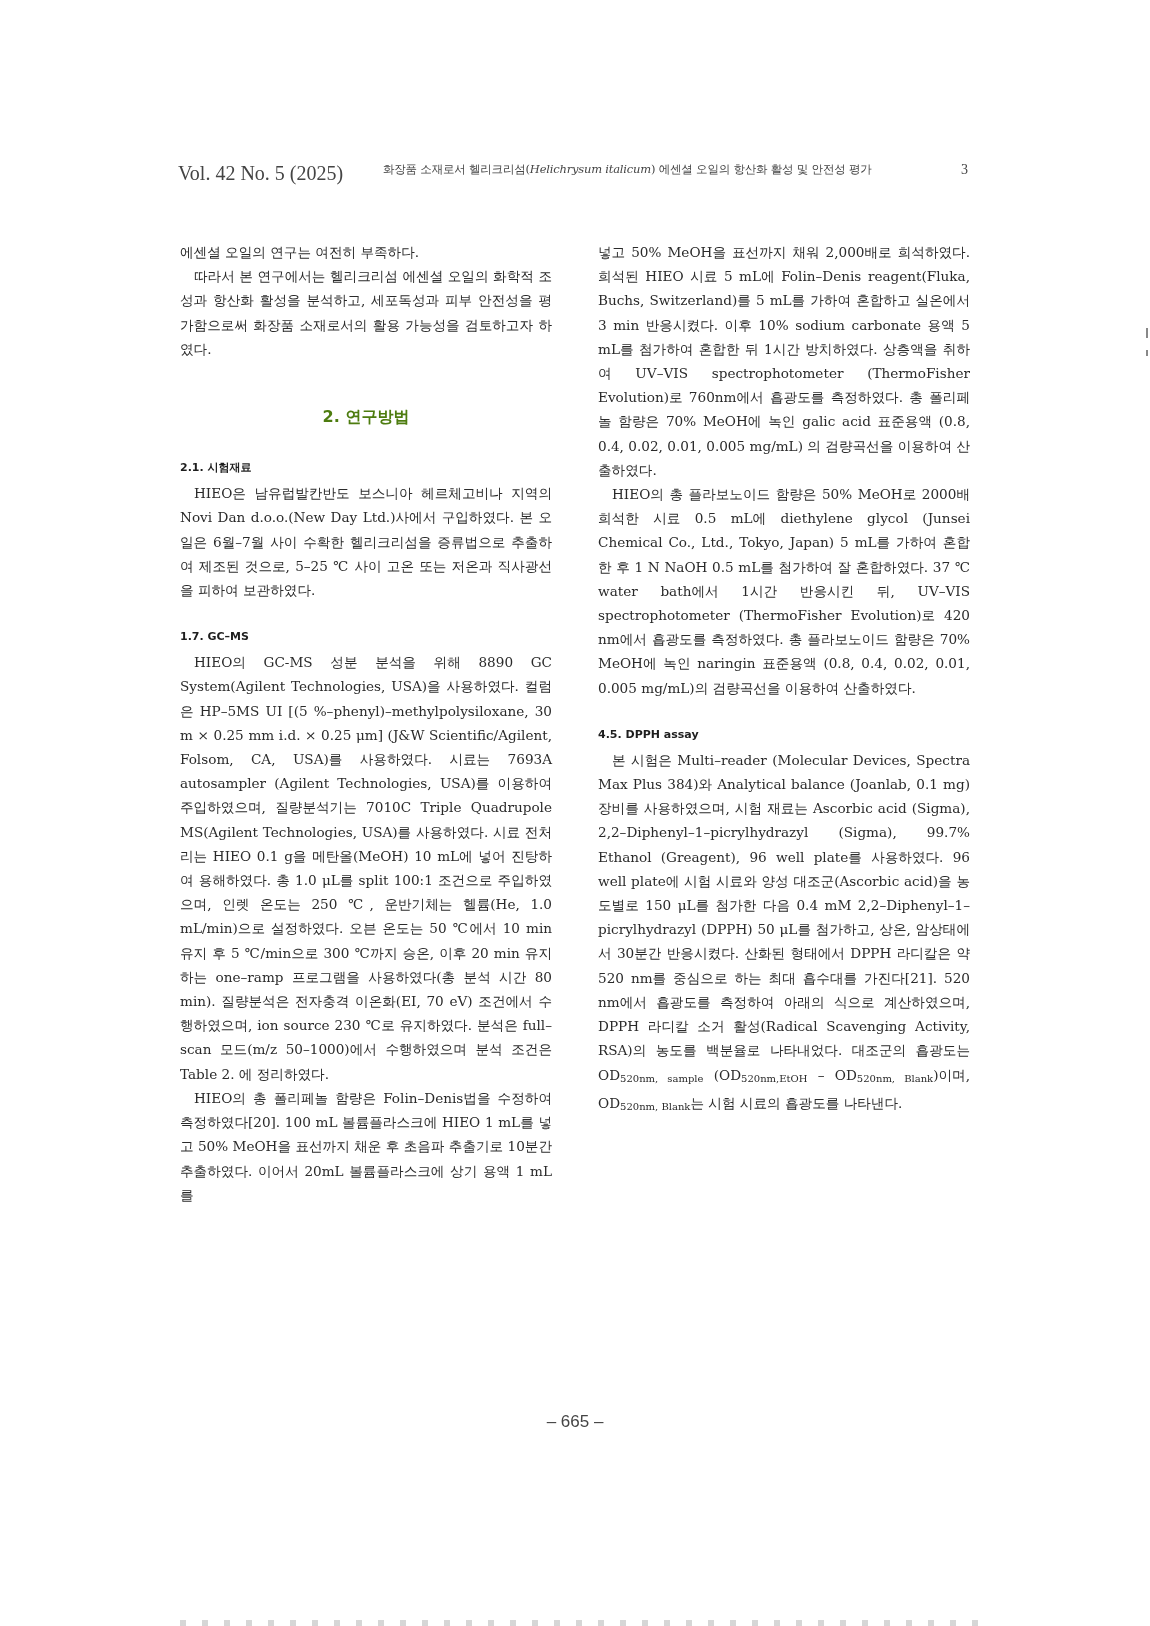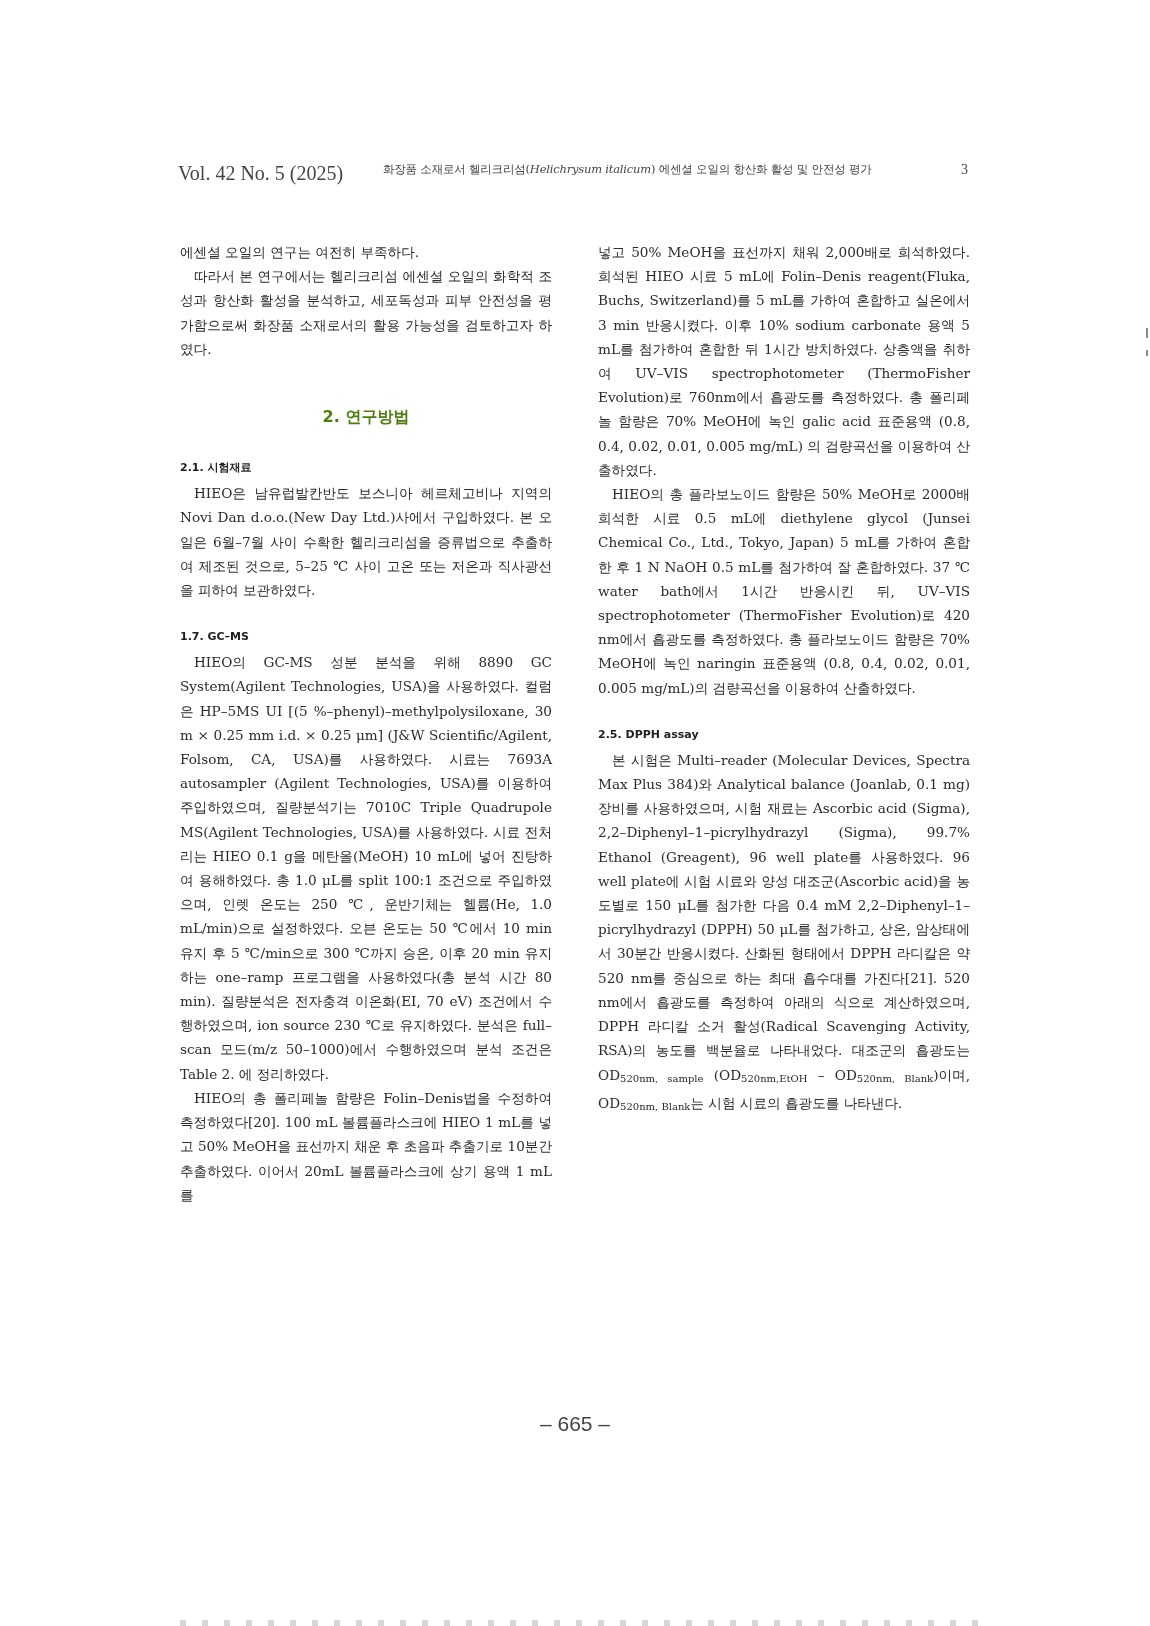--- a/index.html
+++ b/index.html
@@ -17,21 +17,21 @@
   .col.right { left:598px; }
   .col p { margin:0; text-indent:0; }
   .col p.ind { text-indent:14px; }
   .sec-title { font-family:"DejaVu Sans","Liberation Sans",sans-serif; font-weight:bold;
                font-size:16px; text-align:center; margin:44px 0 28px 0; color:#4d7c0f; }
   .sub-title { font-family:"DejaVu Sans","Liberation Sans",sans-serif; font-weight:bold;
                font-size:11px; margin:24px 0 2px 0; color:#1e1e1e; line-height:22px; }
   .sub-title.first { margin-top:0; }
   sub.small { font-size:10px; vertical-align:-2px; }
   .footer { position:absolute; top:1412px; left:0; width:1150px; text-align:center;
-            font-family:"Liberation Sans",sans-serif; font-size:21px; color:#444; }
+            font-family:"Liberation Sans",sans-serif; font-size:17px; color:#444; }
   .edge-mark { position:absolute; left:1146px; top:328px; width:2px; height:10px; background:#888; }
   .edge-mark.b { top:350px; height:6px; }
   .bottom-bleed { position:absolute; top:1620px; left:180px; width:800px; height:6px;
                   background:repeating-linear-gradient(90deg,#bbb 0 6px,transparent 6px 22px); opacity:.6; }
 </style>
 </head>
 <body>
 
 <div class="header">
   <span class="vol">Vol. 42 No. 5 (2025)</span>
@@ -52,21 +52,21 @@
   <p class="ind">HIEO의 GC-MS 성분 분석을 위해 8890 GC System(Agilent Technologies, USA)을 사용하였다. 컬럼은 HP–5MS UI [(5 %–phenyl)–methylpolysiloxane, 30 m × 0.25 mm i.d. × 0.25 μm] (J&amp;W Scientific/Agilent, Folsom, CA, USA)를 사용하였다. 시료는 7693A autosampler (Agilent Technologies, USA)를 이용하여 주입하였으며, 질량분석기는 7010C Triple Quadrupole MS(Agilent Technologies, USA)를 사용하였다. 시료 전처리는 HIEO 0.1 g을 메탄올(MeOH) 10 mL에 넣어 진탕하여 용해하였다. 총 1.0 μL를 split 100:1 조건으로 주입하였으며, 인렛 온도는 250 ℃, 운반기체는 헬륨(He, 1.0 mL/min)으로 설정하였다. 오븐 온도는 50 ℃에서 10 min 유지 후 5 ℃/min으로 300 ℃까지 승온, 이후 20 min 유지하는 one–ramp 프로그램을 사용하였다(총 분석 시간 80 min). 질량분석은 전자충격 이온화(EI, 70 eV) 조건에서 수행하였으며, ion source 230 ℃로 유지하였다. 분석은 full–scan 모드(m/z 50–1000)에서 수행하였으며 분석 조건은 Table 2. 에 정리하였다.</p>
 
   <p class="ind">HIEO의 총 폴리페놀 함량은 Folin–Denis법을 수정하여 측정하였다[20]. 100 mL 볼륨플라스크에 HIEO 1 mL를 넣고 50% MeOH을 표선까지 채운 후 초음파 추출기로 10분간 추출하였다. 이어서 20mL 볼륨플라스크에 상기 용액 1 mL를</p>
 </div>
 
 <div class="col right">
   <p>넣고 50% MeOH을 표선까지 채워 2,000배로 희석하였다. 희석된 HIEO 시료 5 mL에 Folin–Denis reagent(Fluka, Buchs, Switzerland)를 5 mL를 가하여 혼합하고 실온에서 3 min 반응시켰다. 이후 10% sodium carbonate 용액 5 mL를 첨가하여 혼합한 뒤 1시간 방치하였다. 상층액을 취하여 UV–VIS spectrophotometer (ThermoFisher Evolution)로 760nm에서 흡광도를 측정하였다. 총 폴리페놀 함량은 70% MeOH에 녹인 galic acid 표준용액 (0.8, 0.4, 0.02, 0.01, 0.005 mg/mL) 의 검량곡선을 이용하여 산출하였다.</p>
 
   <p class="ind">HIEO의 총 플라보노이드 함량은 50% MeOH로 2000배 희석한 시료 0.5 mL에 diethylene glycol (Junsei Chemical Co., Ltd., Tokyo, Japan) 5 mL를 가하여 혼합한 후 1 N NaOH 0.5 mL를 첨가하여 잘 혼합하였다. 37 ℃ water bath에서 1시간 반응시킨 뒤, UV–VIS spectrophotometer (ThermoFisher Evolution)로 420 nm에서 흡광도를 측정하였다. 총 플라보노이드 함량은 70% MeOH에 녹인 naringin 표준용액 (0.8, 0.4, 0.02, 0.01, 0.005 mg/mL)의 검량곡선을 이용하여 산출하였다.</p>
 
-  <div class="sub-title">2.5. DPPH assay</div>
+  <div class="sub-title">4.5. DPPH assay</div>
   <p class="ind"><span>본 시험은 Multi–reader (Molecular Devices, Spectra Max Plus 384)와 Analytical balance (Joanlab, 0.1 mg) 장비를 사용하였으며, 시험 재료는 Ascorbic acid (Sigma), 2,2–Diphenyl–1–picrylhydrazyl (Sigma), 99.7% Ethanol (Greagent), 96 well plate를 사용하였다. 96 well plate에 시험 시료와 양성 대조군(Ascorbic acid)을 농도별로 150 μL를 첨가한 다음 0.4 mM 2,2–Diphenyl–1–picrylhydrazyl (DPPH) 50 μL를 첨가하고, 상온, 암상태에서 30분간 반응시켰다. 산화된 형태에서 DPPH 라디칼은 약 520 nm를 중심으로 하는 최대 흡수대를 가진다[21]. 520 nm에서 흡광도를 측정하여 아래의 식으로 계산하였으며, DPPH 라디칼 소거 활성(Radical Scavenging Activity, RSA)의 농도를 백분율로 나타내었다. 대조군의 흡광도는 </span><span>OD</span><sub class="small">520nm, sample</sub><span> (</span><span>OD</span><sub class="small">520nm,EtOH</sub><span> – </span><span>OD</span><sub class="small">520nm, Blank</sub><span>)이며, </span><span>OD</span><sub class="small">520nm, Blank</sub><span>는 시험 시료의 흡광도를 나타낸다.</span></p>
 </div>
 
 <div class="footer">– 665 –</div>
 
 <div class="edge-mark"></div>
 <div class="edge-mark b"></div>
 <div class="bottom-bleed"></div>
 
 </body></html>

